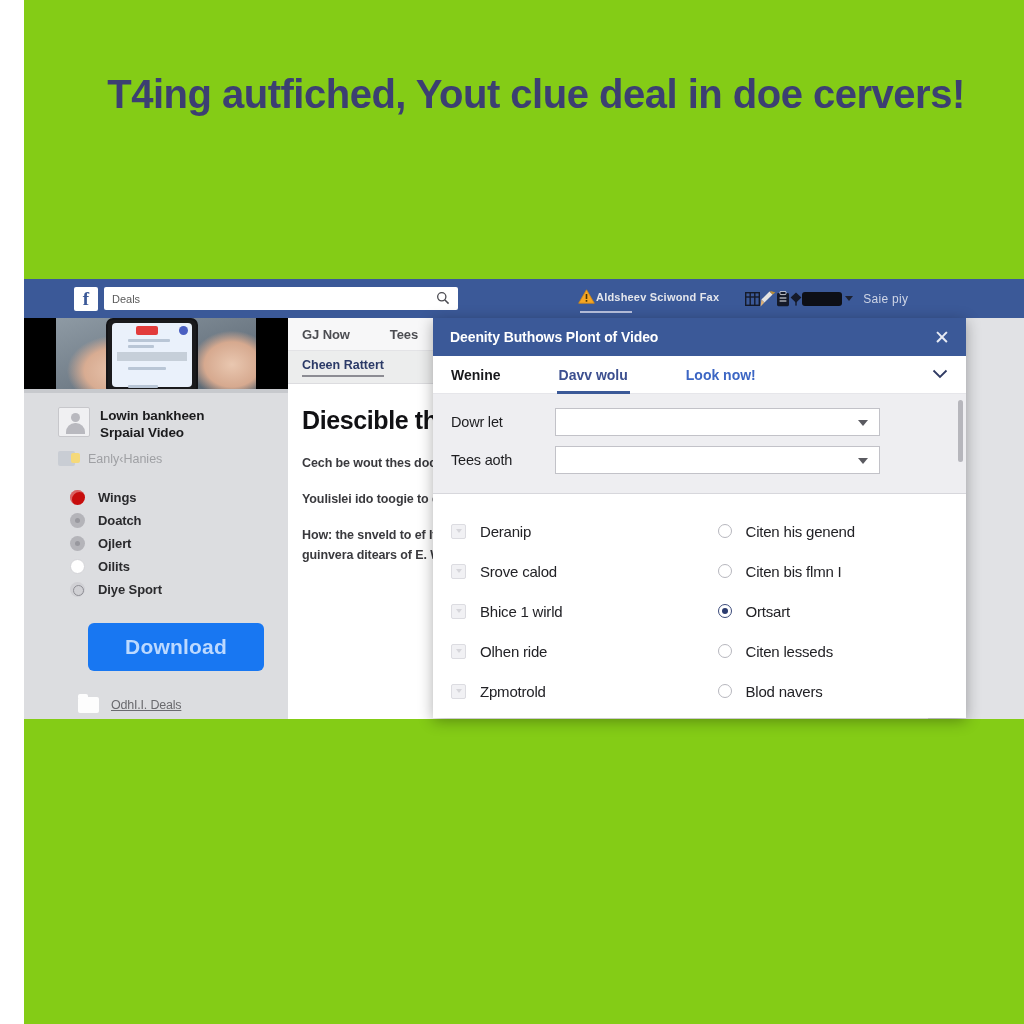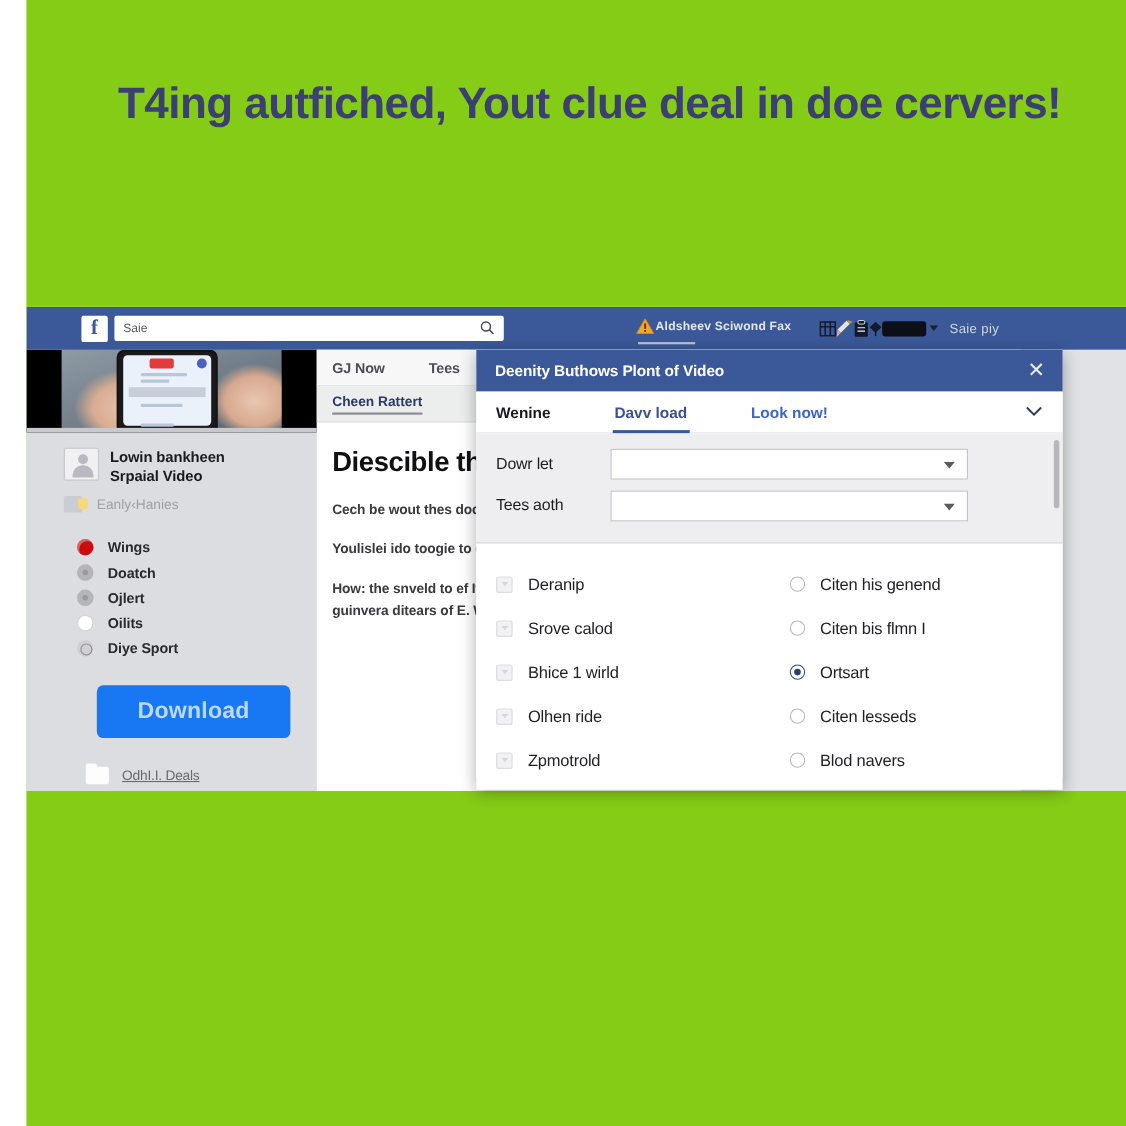--- a/index.html
+++ b/index.html
@@ -486,21 +486,21 @@
 <div id="page">
 
   <div class="headline">T4ing autfiched, Yout clue deal in doe cervers!</div>
 
   <div class="browser">
 
     <div class="navbar">
       <div class="fb-logo">f</div>
 
       <div class="search-wrap">
-        <span class="search-val">Saie</span>
+        <span class="search-val">Deals</span>
         <svg class="search-icon" viewBox="0 0 16 16">
           <circle cx="6.6" cy="6.6" r="4.7" fill="none" stroke="#4a4a50" stroke-width="1.5"></circle>
           <line x1="10.2" y1="10.2" x2="14.4" y2="14.4" stroke="#4a4a50" stroke-width="1.7"></line>
         </svg>
       </div>
 
       <div class="nav-right">
         <div class="warn-item">
           <svg width="17" height="15" viewBox="0 0 17 15">
             <polygon points="8.5,0.8 16.3,14.2 0.7,14.2" fill="#f5a623" stroke="#d88b10" stroke-width="0.8"></polygon>
@@ -631,21 +631,21 @@
 
   <div class="dialog">
 
     <div class="dlg-header">
       <span class="dlg-title">Deenity Buthows Plont of Video</span>
       <span class="dlg-close">✕</span>
     </div>
 
     <div class="dlg-tabs">
       <span class="dt plain">Wenine</span>
-      <span class="dt active">Davv load</span>
+      <span class="dt active">Davv wolu</span>
       <span class="dt link">Look now!</span>
       <svg class="dlg-chevron" width="16" height="10" viewBox="0 0 16 10">
         <polyline points="1.5,1.5 8,8 14.5,1.5" fill="none" stroke="#2f3a63" stroke-width="1.8"></polyline>
       </svg>
     </div>
 
     <div class="dlg-fields">
       <div class="field-row">
         <span class="field-label">Dowr let</span>
         <div class="field-select">

